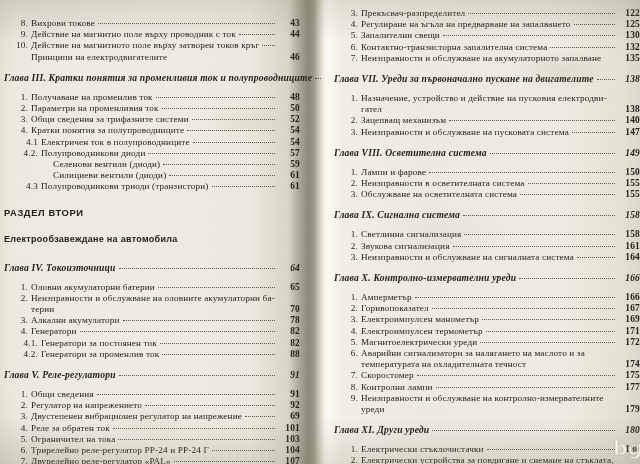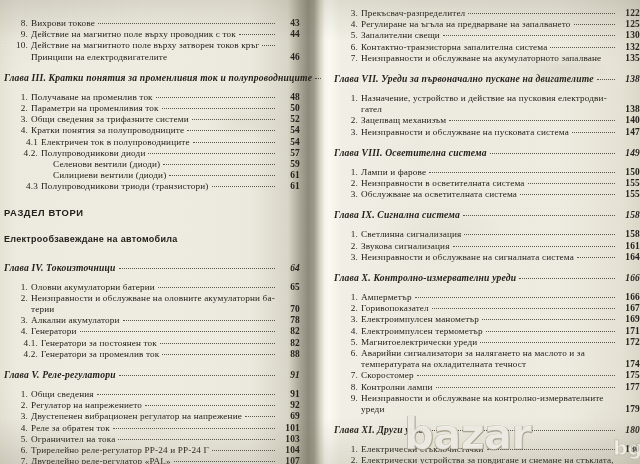--- a/index.html
+++ b/index.html
@@ -522,15 +522,14 @@
         </div>
       </div>
     </div>
 </div>
 
 <div id="smudges"></div>
 <div id="grain"></div>
 <div id="vign"></div>
 
 <div id="wm">
-  <span class="wmtext">bazar</span>
   <span class="wmsuffix">bg</span>
 </div>
 
 </body></html>

